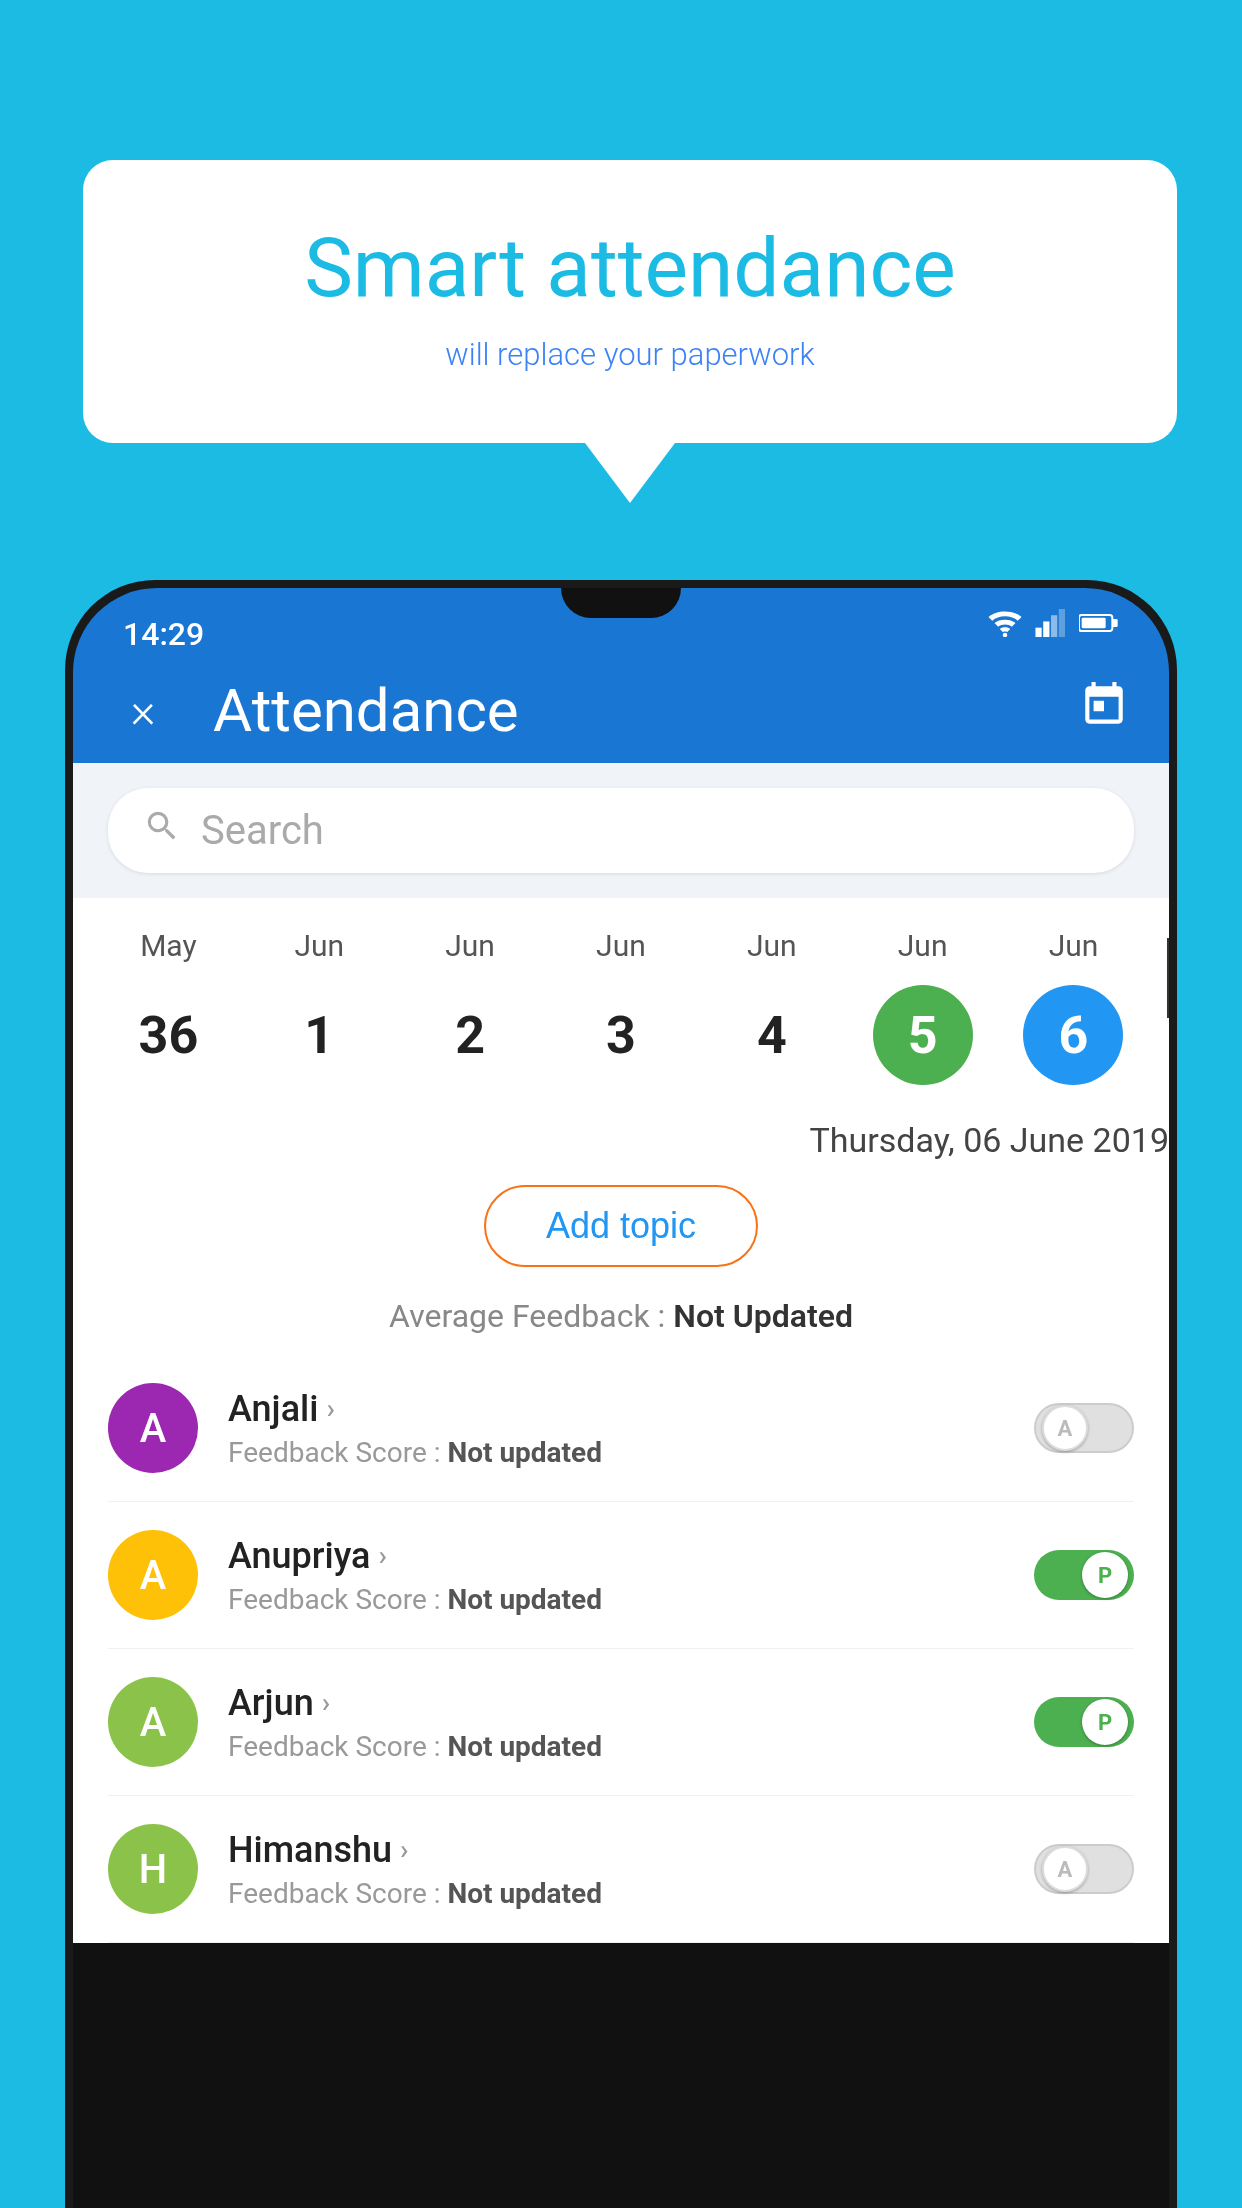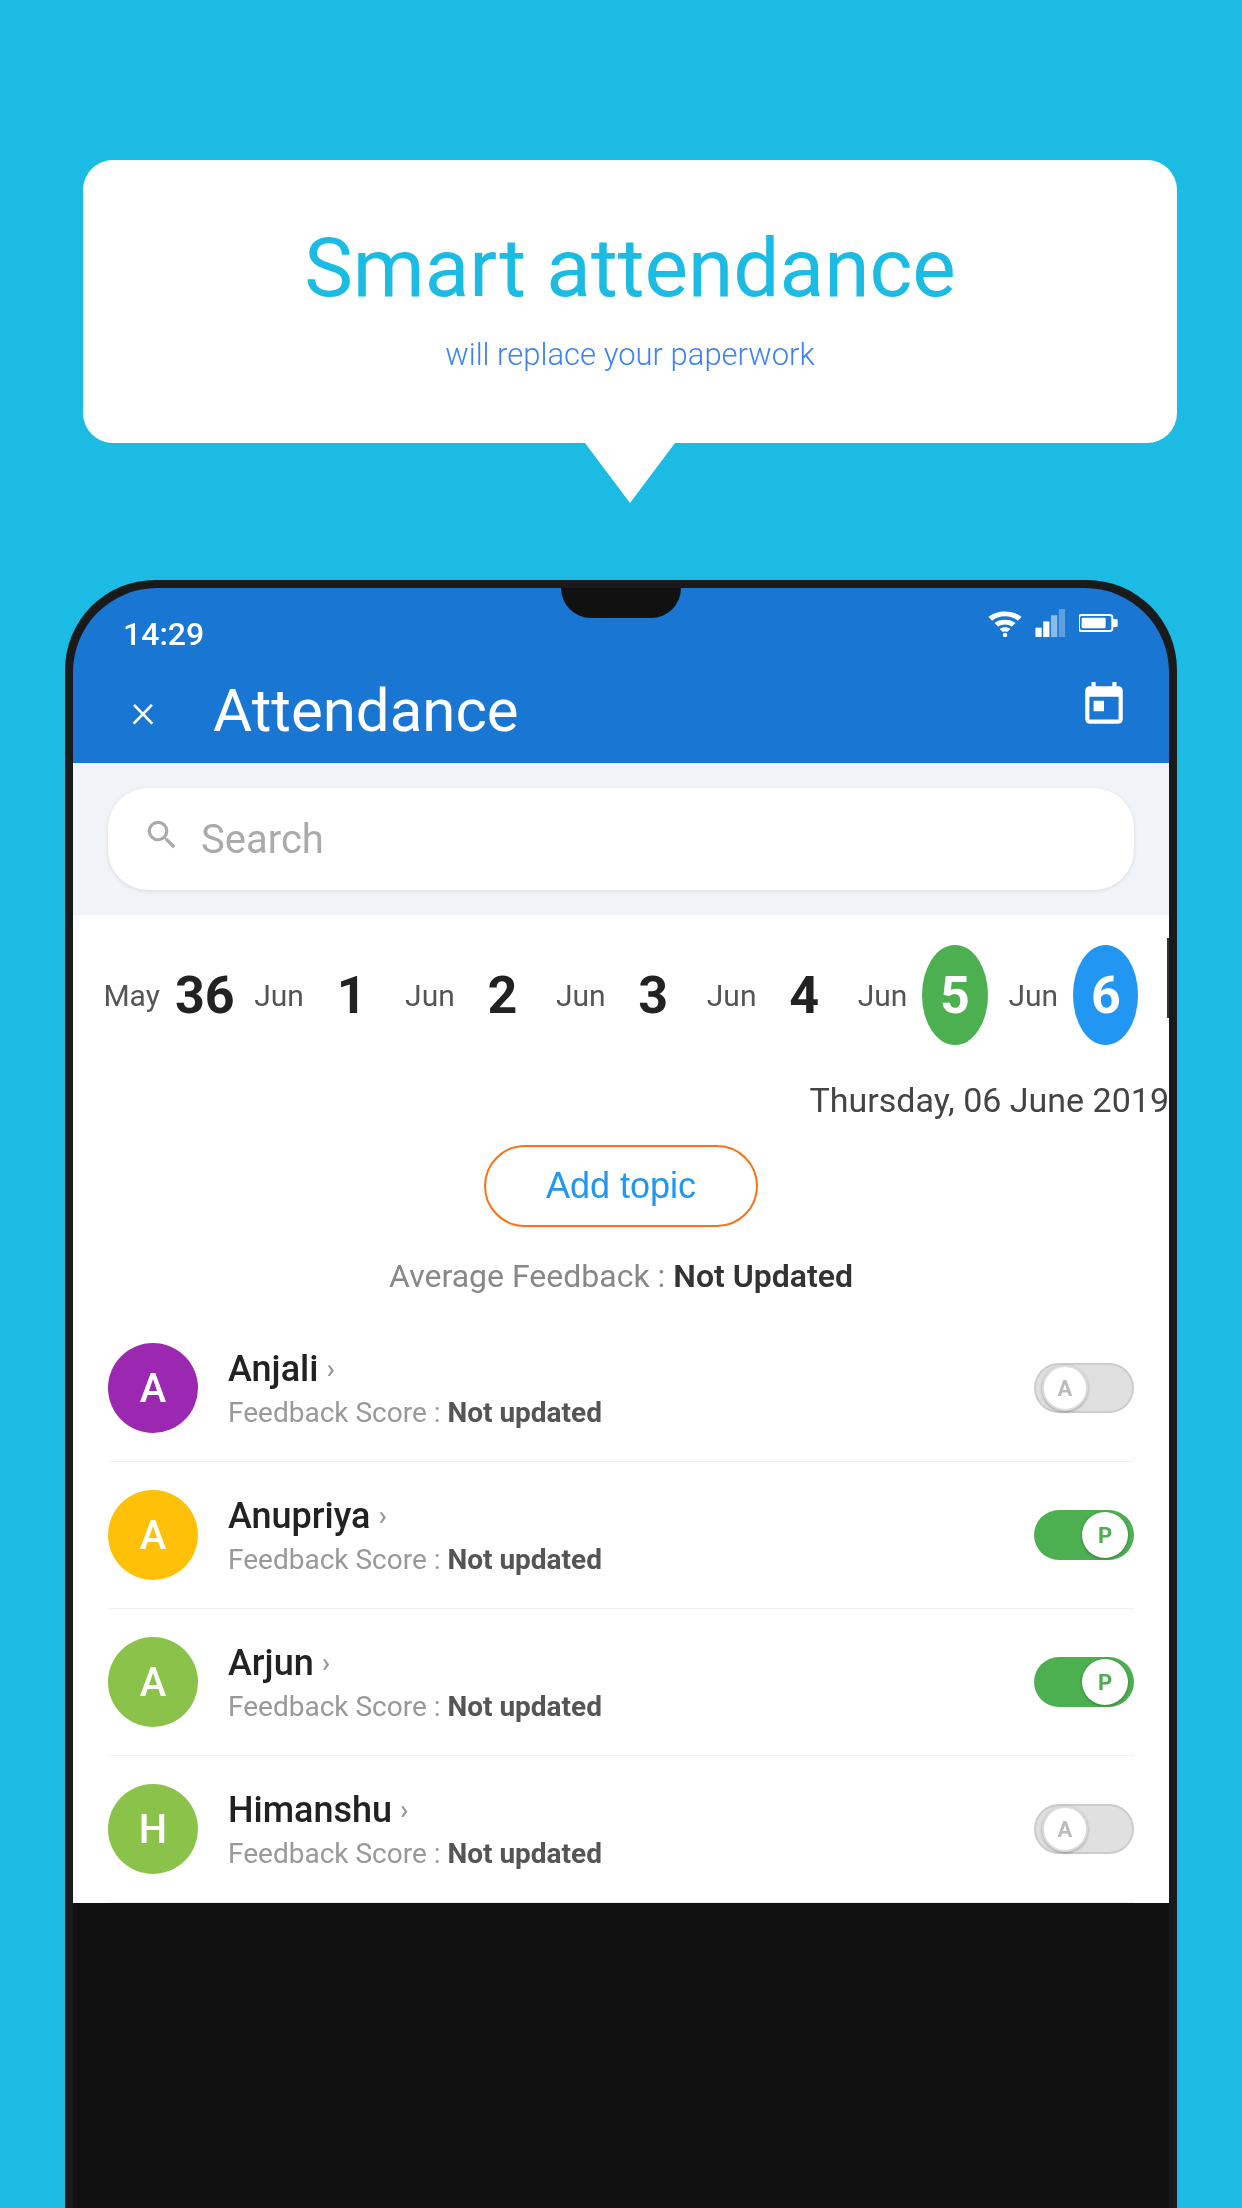--- a/index.html
+++ b/index.html
@@ -143,21 +143,21 @@
     }
 
     
     .search-container {
       padding: 25px 35px;
       background: #f0f4f8;
     }
     .search-bar {
       background: white;
       border-radius: 40px;
-      height: 102px;
+      height: 85px;
       display: flex;
       align-items: center;
       padding: 0 35px;
       gap: 20px;
       box-shadow: 0 1px 4px rgba(0,0,0,0.1);
     }
     .search-icon-wrap {
       color: #999;
       font-size: 38px;
     }
@@ -168,22 +168,23 @@
 
     
     .calendar-strip {
       display: flex;
       padding: 30px 20px 15px;
       justify-content: space-around;
       align-items: flex-end;
     }
     .cal-day {
       display: flex;
-      align-items: center;
-      gap: 15px;
+      flex-direction: column;
+      align-items: center;
+      gap: 22px;
       width: 130px;
     }
     .cal-month {
       font-size: 30px;
       color: #555;
     }
     .cal-date {
       font-size: 52px;
       font-weight: 700;
       color: #222;

